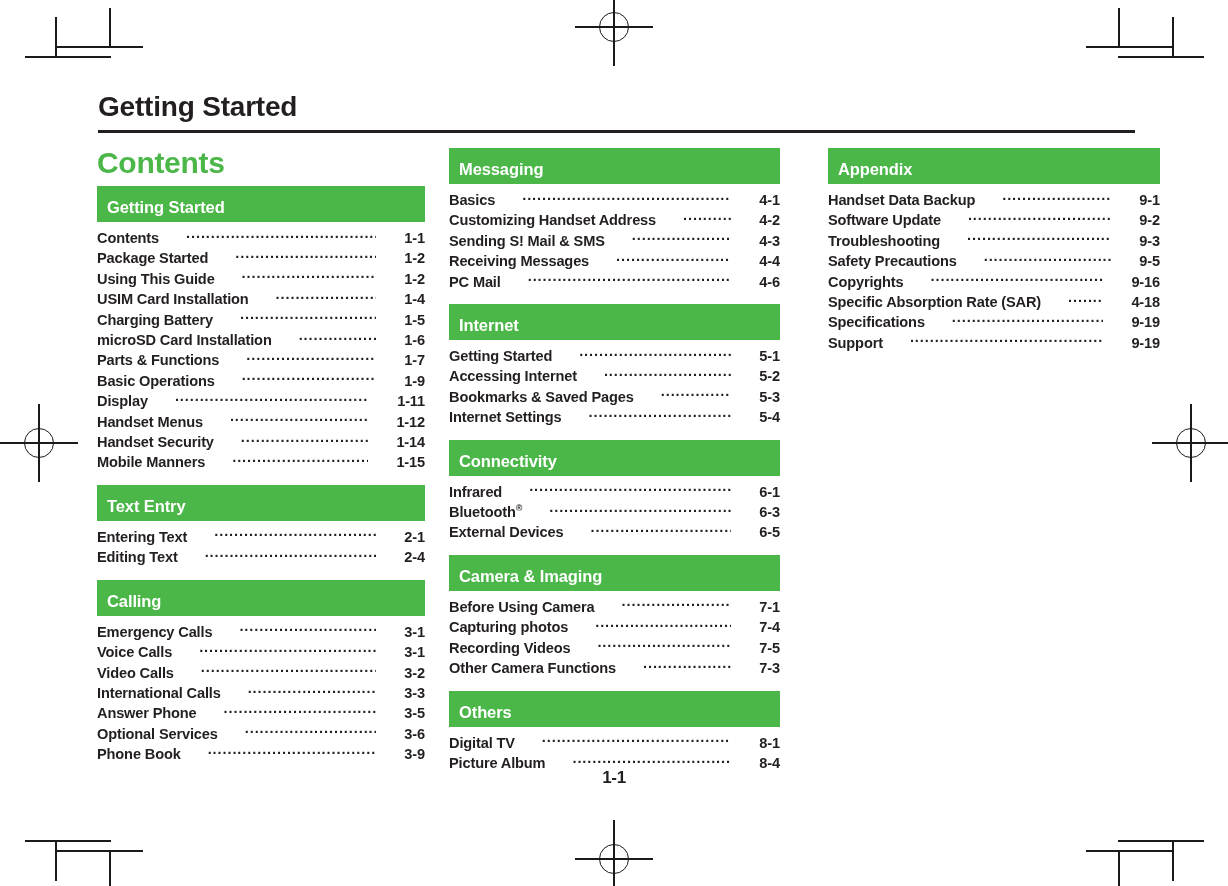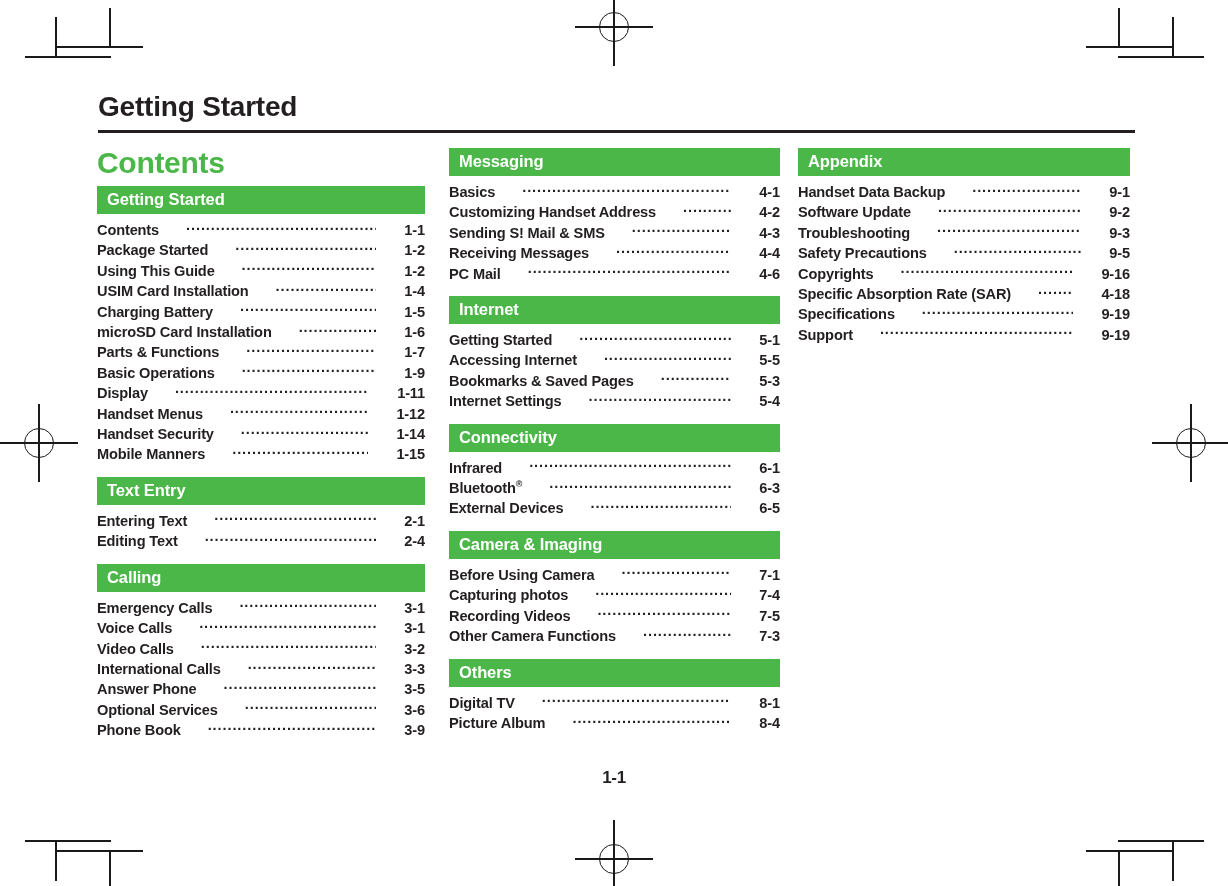--- a/index.html
+++ b/index.html
@@ -97,31 +97,31 @@
     line-height: 36px;
   }
 
   
   .col {
     position: absolute;
     top: 148px;
   }
   #col1 { left: 97px;  width: 328px; top: 186px; }
   #col2 { left: 449px; width: 331px; }
-  #col3 { left: 798px; width: 332px; }
+  #col3 { left: 828px; width: 332px; }
 
   .section { margin-bottom: 0; }
 
   .section-bar {
     background: #4cb749;
     color: #ffffff;
     font-size: 16.5px;
     font-weight: bold;
     line-height: 23px;
-    padding: 2px 0 3px 10px;
+    padding: 10px 0 3px 10px;
     letter-spacing: -0.1px;
     margin-bottom: 6px;
   }
 
   .toc-list {
     list-style: none;
     margin: 0 0 12px 0;
     padding: 0;
   }
   .toc-item {
@@ -398,21 +398,21 @@
         <div class="section-bar">Internet</div>
         <ul class="toc-list">
           <li class="toc-item">
             <span class="toc-label">Getting Started</span>
             <span class="toc-dots"></span>
             <span class="toc-page">5-1</span>
           </li>
           <li class="toc-item">
             <span class="toc-label">Accessing Internet</span>
             <span class="toc-dots"></span>
-            <span class="toc-page">5-5</span>
+            <span class="toc-page">5-2</span>
           </li>
           <li class="toc-item">
             <span class="toc-label">Bookmarks &amp; Saved Pages</span>
             <span class="toc-dots"></span>
             <span class="toc-page">5-3</span>
           </li>
           <li class="toc-item">
             <span class="toc-label">Internet Settings</span>
             <span class="toc-dots"></span>
             <span class="toc-page">5-4</span>

